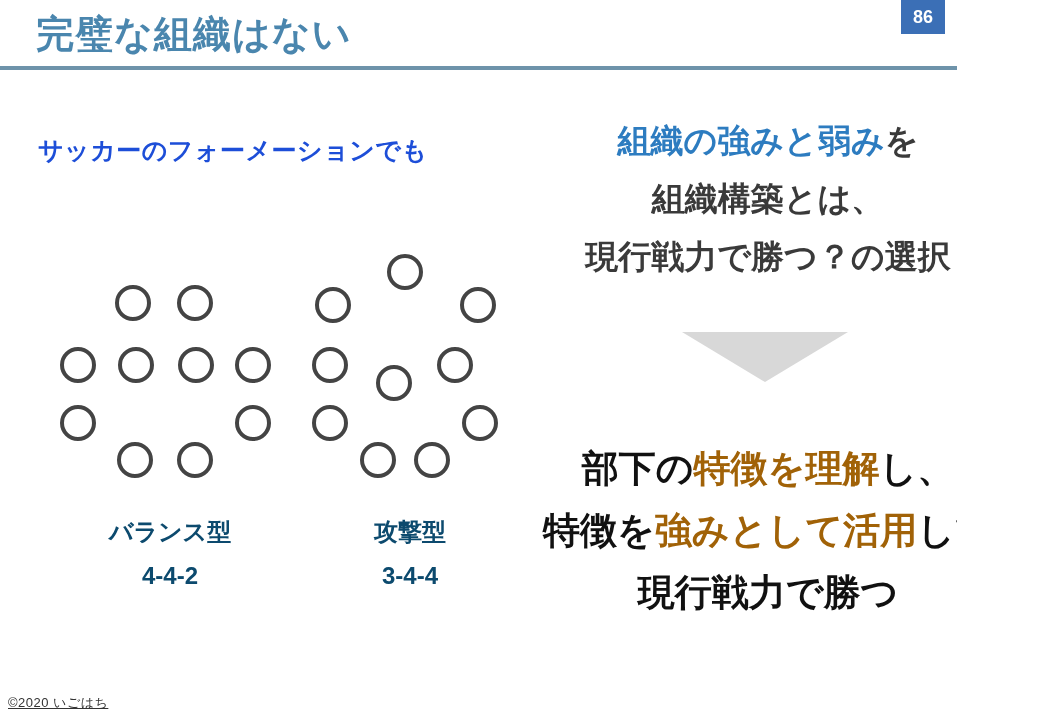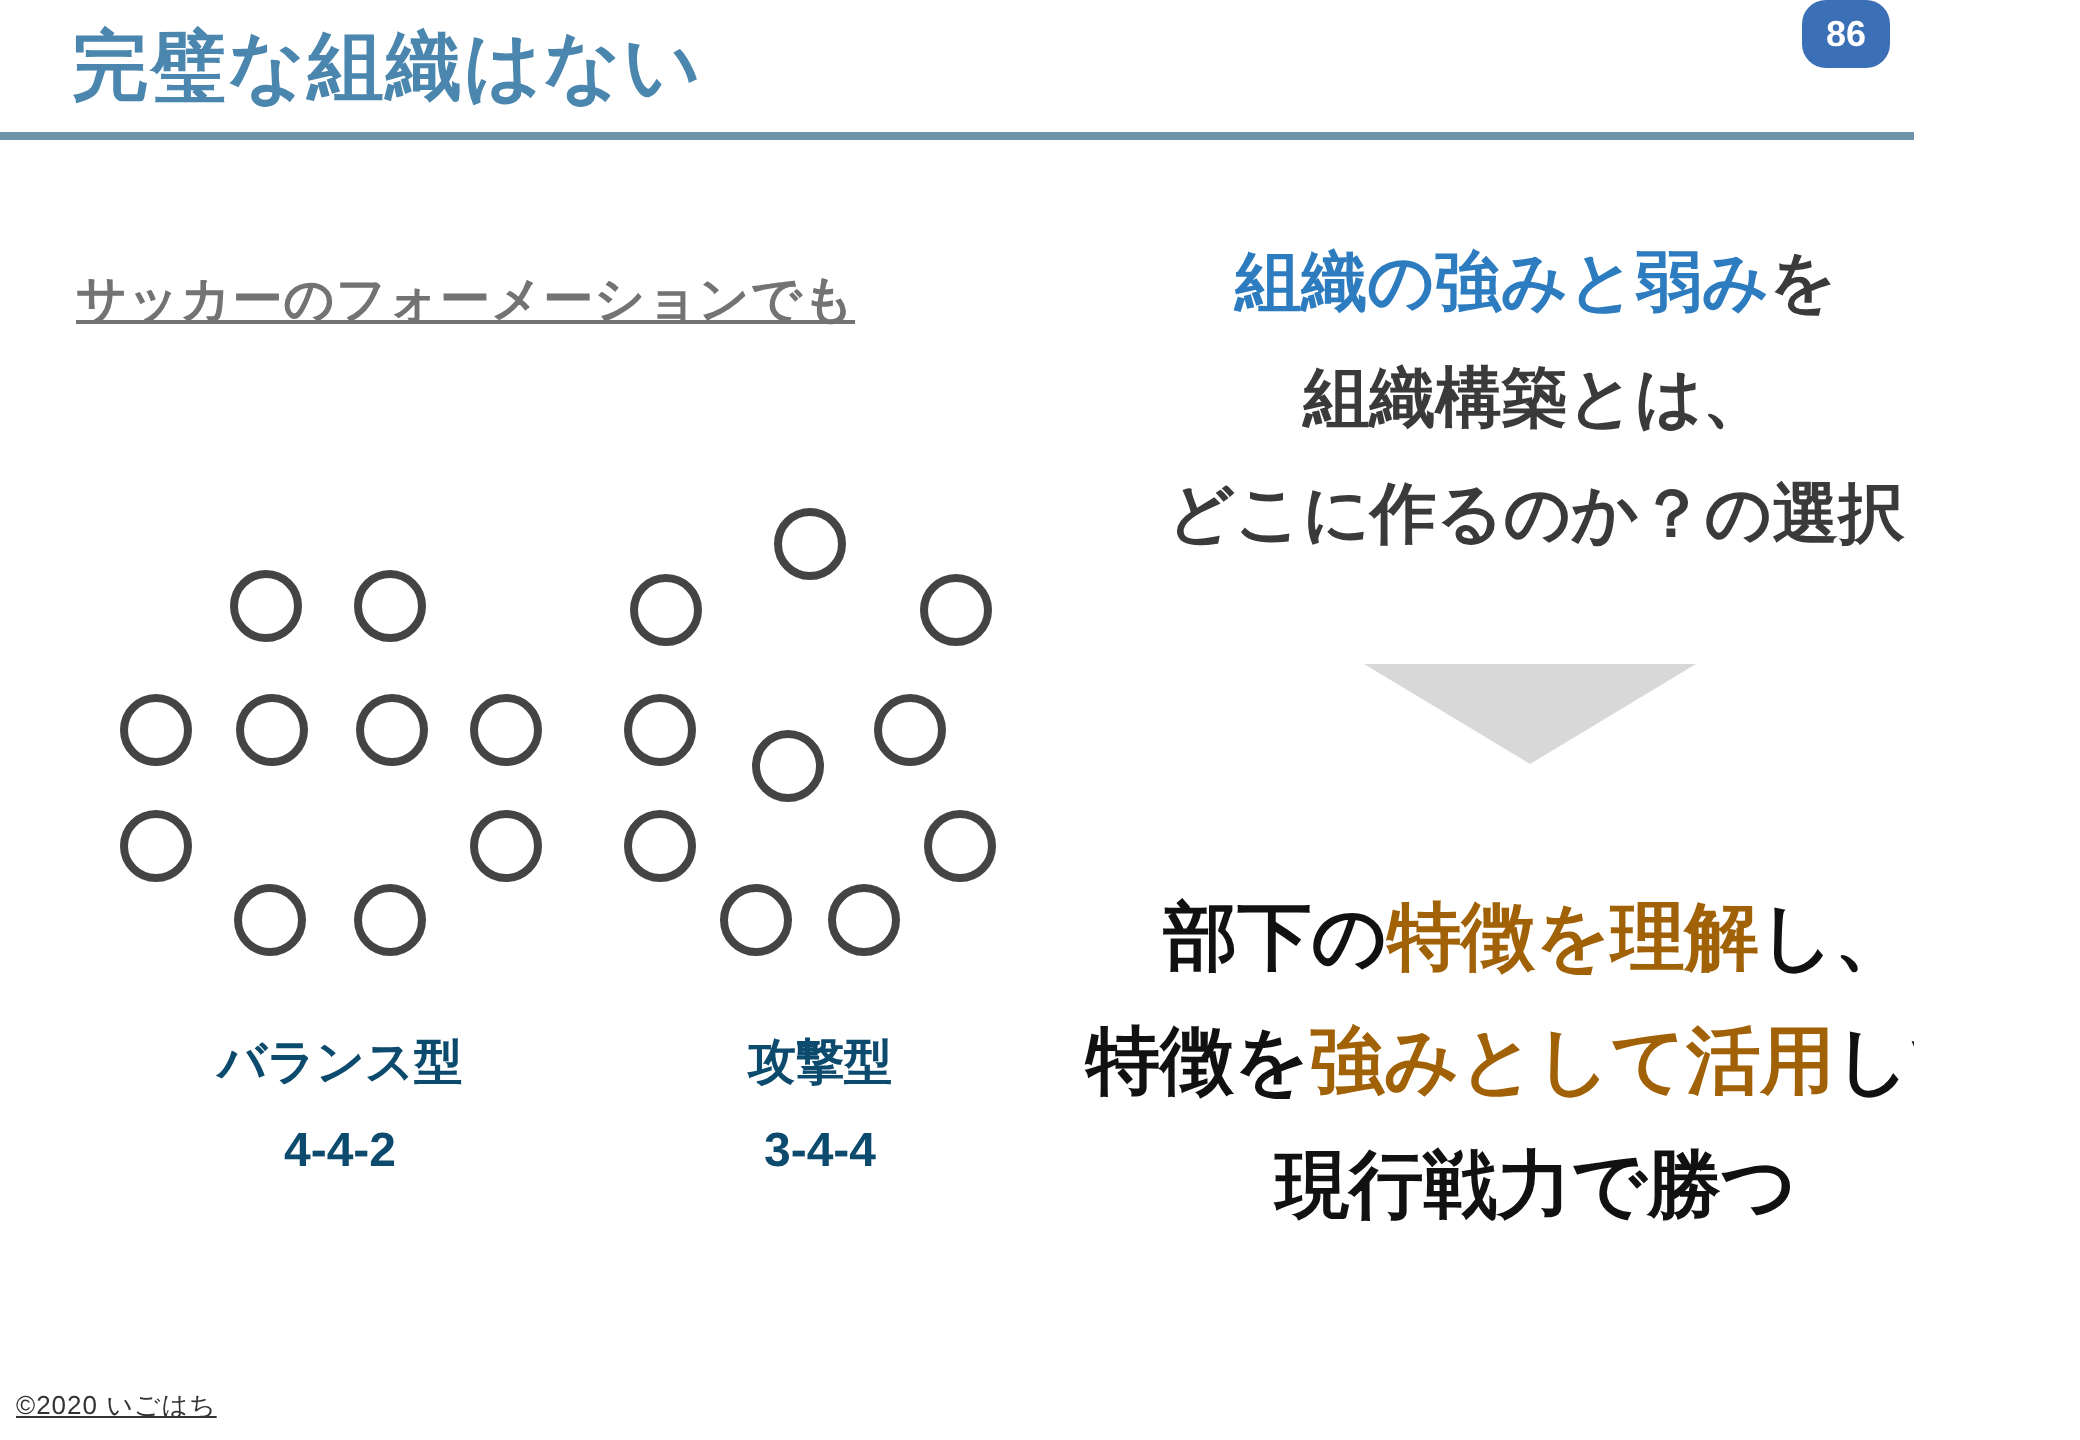--- a/index.html
+++ b/index.html
@@ -45,35 +45,33 @@
     top: 0;
     width: 44px;
     height: 34px;
     background: #3b6fb6;
     color: #ffffff;
     font-size: 18px;
     font-weight: bold;
     display: flex;
     align-items: center;
     justify-content: center;
-    border-radius: 12px;
   }
 
   
   #left-caption {
     position: absolute;
     left: 38px;
     top: 128px;
     width: 430px;
     font-size: 25px;
     font-weight: bold;
-    color: #737373;
+    color: #1d4ed8;
     line-height: 44px;
     letter-spacing: 0.5px;
-    text-decoration: underline;
   }
   #left-caption div { white-space: nowrap; }
 
   #formations {
     position: absolute;
     left: 0;
     top: 0;
     width: 520px;
     height: 720px;
     pointer-events: none;
@@ -186,21 +184,21 @@
   </div>
 
   <div class="formation-label" id="formation-label-right">
     <div>攻撃型</div>
     <div>3-4-4</div>
   </div>
 
   <div class="right-block" id="right-top">
       <div><span class="accent">組織の強みと弱み</span><span>を</span></div>
       <div><span>組織構築とは、</span></div>
-      <div><span>どこに作るのか？の選択</span></div>
+      <div><span>現行戦力で勝つ？の選択</span></div>
     </div>
 
   <div id="down-arrow"></div>
 
   <div class="right-block" id="right-bottom">
       <div><span>部下の</span><span class="accent">特徴を理解</span><span>し、</span></div>
       <div><span>特徴を</span><span class="accent">強みとして活用</span><span>して</span></div>
       <div><span>現行戦力で勝つ</span></div>
     </div>
 

